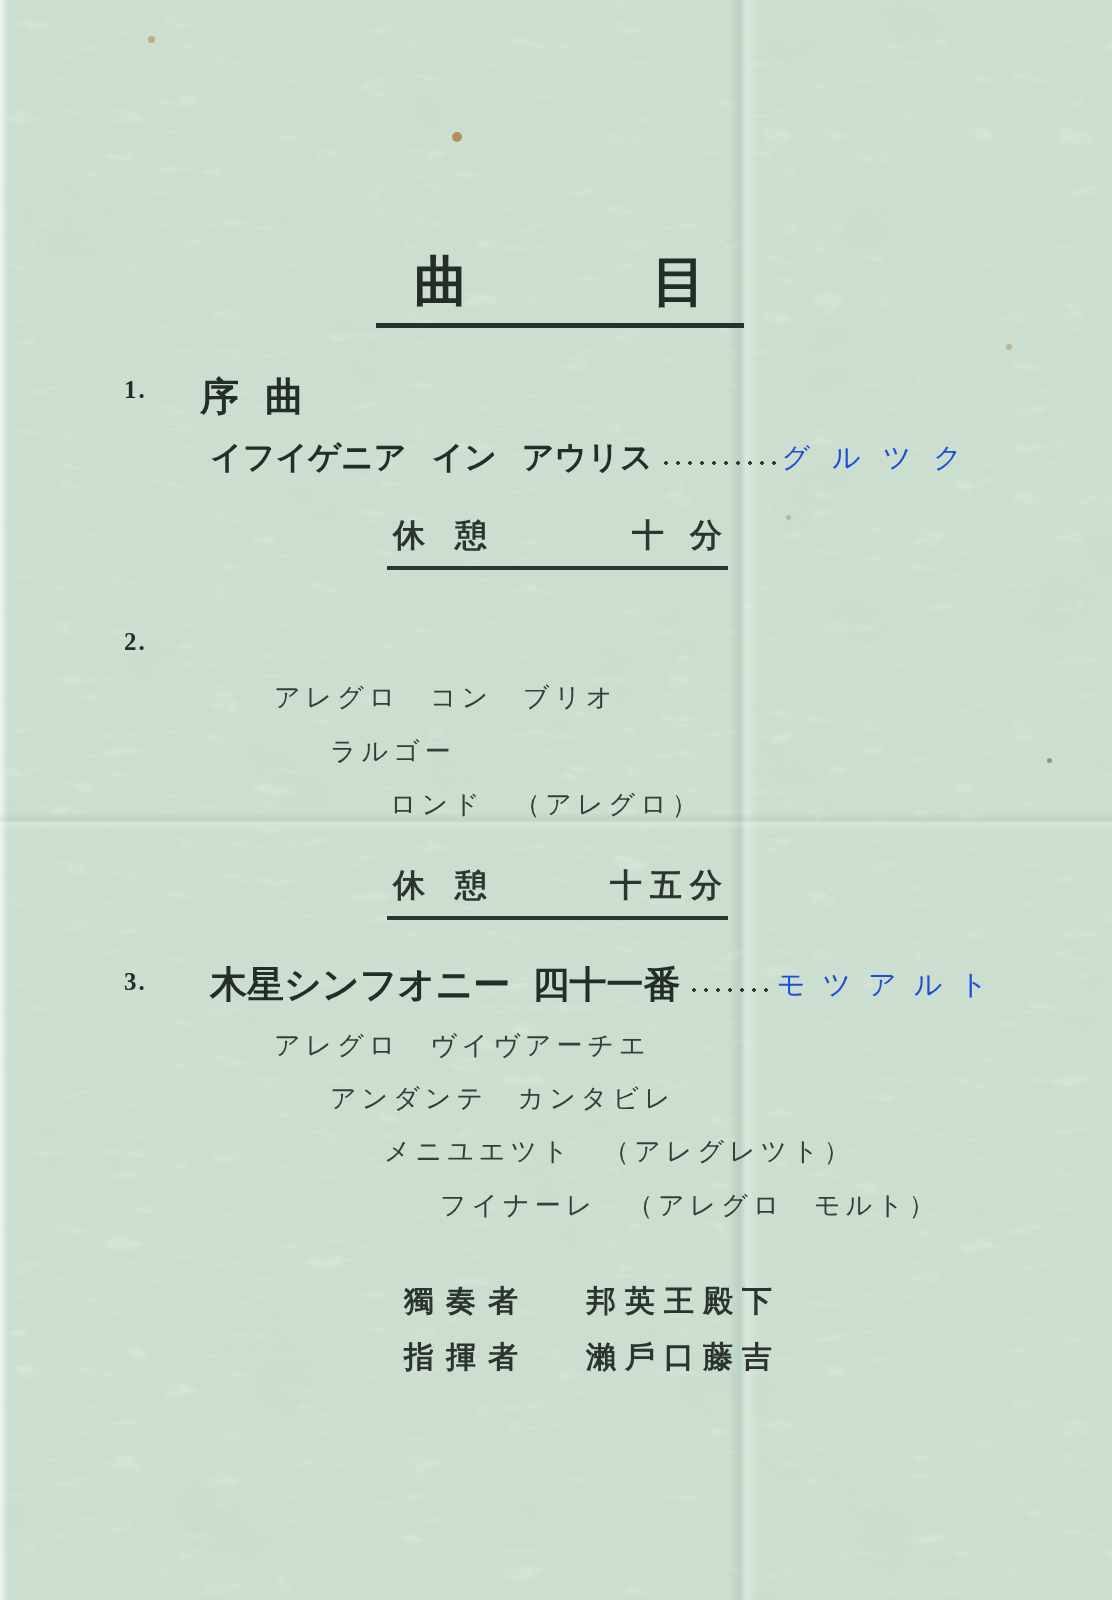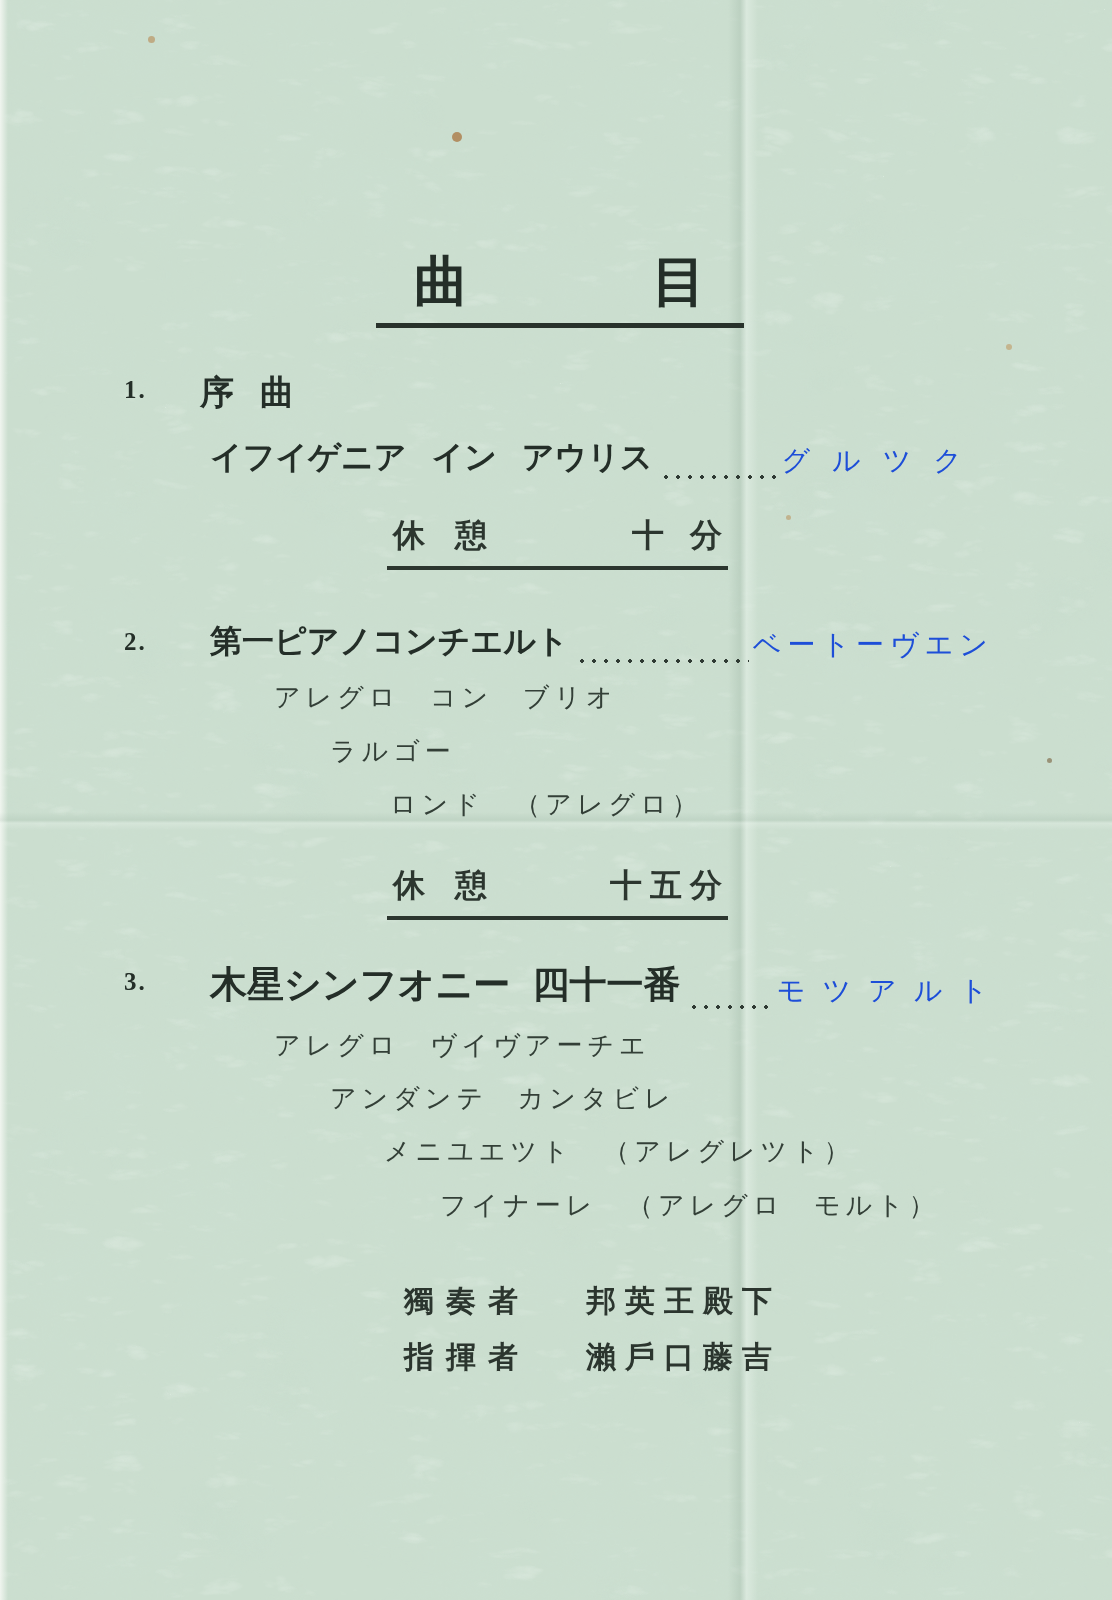--- a/index.html
+++ b/index.html
@@ -22,23 +22,23 @@
     position:absolute;left:376px;top:252px;width:368px;box-sizing:border-box;
     display:flex;justify-content:space-between;align-items:flex-end;
     padding:0 38px 12px 38px;border-bottom:5px solid #28322b;
     font-family:"Liberation Sans","DejaVu Sans",sans-serif;
     font-weight:700;font-size:54px;line-height:1.1;color:#242e28;
   }
   .num{position:absolute;font-weight:700;font-size:25px;letter-spacing:2px;color:#242e28;}
   .genre{
     position:absolute;left:200px;top:370px;
     font-family:"Liberation Sans","DejaVu Sans",sans-serif;
-    font-weight:700;font-size:34px;letter-spacing:26px;color:#242e28;white-space:nowrap;
+    font-weight:700;font-size:39px;letter-spacing:26px;color:#242e28;white-space:nowrap;
   }
-  .piece-row{position:absolute;display:flex;align-items:flex-end;}
+  .piece-row{position:absolute;display:flex;align-items:center;}
   .piece{
     font-family:"Liberation Sans","DejaVu Sans",sans-serif;
     font-weight:700;font-size:32px;color:#242e28;white-space:nowrap;
   }
   .ws12{word-spacing:12px;} .ws16{word-spacing:16px;}
   .leader{
     flex:1;height:6px;margin:10px 4px 0 10px;
     background-image:radial-gradient(circle 2px at 3px 50%, #2f3a33 92%, rgba(47,58,51,0) 100%);
     background-size:12px 6px;background-repeat:repeat-x;background-position:left center;
   }
@@ -114,25 +114,20 @@
     <span class="leader"></span>
     <span class="composer c1">グルツク</span>
   </div>
 
   <div class="inter" style="top:514px;">
     <span class="inter-label">休憩</span>
     <span class="dur-wide">十分</span>
   </div>
 
   <div class="num" style="left:124px;top:628px;">2.</div>
-  <div class="piece-row" style="left:210px;top:620px;width:778px;">
-    <span class="piece">第一ピアノコンチエルト</span>
-    <span class="leader"></span>
-    <span class="composer c2">ベートーヴエン</span>
-  </div>
   <div class="mov" style="left:274px;top:680px;">アレグロ コン ブリオ</div>
   <div class="mov" style="left:330px;top:734px;">ラルゴー</div>
   <div class="mov" style="left:390px;top:787px;">ロンド （アレグロ）</div>
 
   <div class="inter" style="top:864px;">
     <span class="inter-label">休憩</span>
     <span class="dur-tight">十五分</span>
   </div>
 
   <div class="num" style="left:124px;top:968px;">3.</div>

